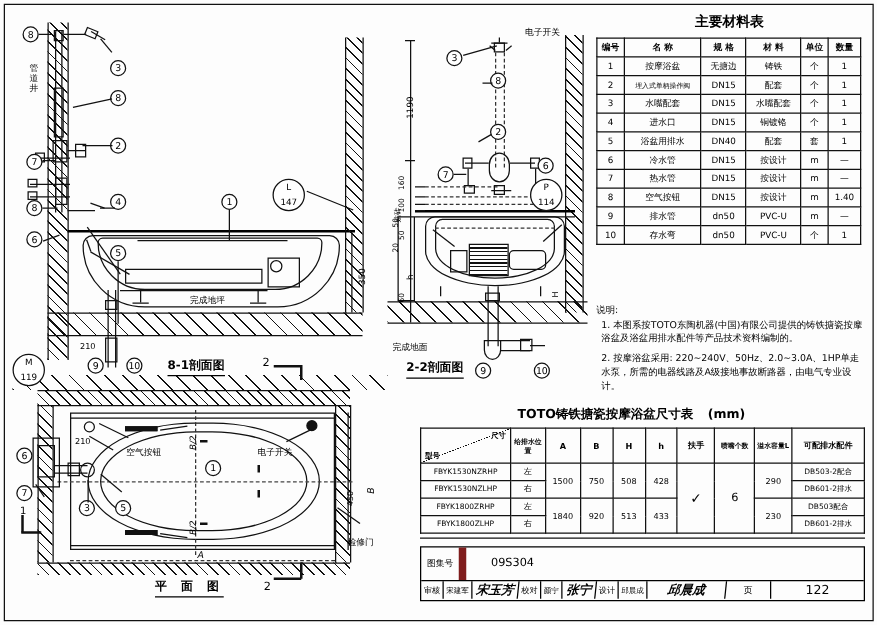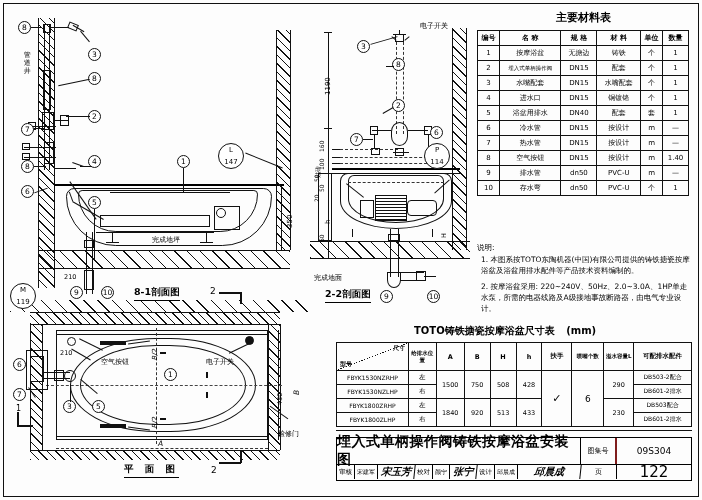--- a/index.html
+++ b/index.html
@@ -156,21 +156,21 @@
     font-size: 14px;
     font-weight: bold;
     letter-spacing: 0.5px;
     border-right: 1px solid #000;
     color: #000;
   }
   .tb-lab {
     width: 36px;
     display: flex; align-items: center; justify-content: center;
     font-size: 7px; color: #000;
-    border-right: 2px solid #7f1d1d;
+    border-right: 6px solid #7f1d1d;
   }
   .tb-val {
     width: 74px;
     display: flex; align-items: center; justify-content: center;
     font-size: 9px; color: #000;
   }
   #tb-sub {
     display: flex;
     height: 15px;
     border-top: 1px solid #000;
@@ -194,21 +194,21 @@
   }
   .pg-lab {
     width: 36px;
     display: flex; align-items: center; justify-content: center;
     font-size: 7px; color: #000;
     border-right: 1px solid #000;
   }
   .pg-val {
     width: 74px;
     display: flex; align-items: center; justify-content: center;
-    font-size: 15px; color: #000;
+    font-size: 10px; color: #000;
   }
   
   .tub-outline {
     position: absolute;
     border: 1.2px solid #111;
     border-radius: 40% / 60%;
     background: transparent;
   }
 </style>
 </head>
@@ -697,21 +697,20 @@
             <td style="font-size: 6px;">FBYK1800ZLHP</td>
             <td>右</td>
             <td style="font-size: 6px;">DB601-2排水</td>
           </tr>
         </tbody>
     </table>
   </div>
 
   <div id="titleblock" style="left:336px; top:437px; width:356px; height:44px;">
     <div id="tb-main">
-      <div id="tb-name">埋入式单柄操作阀铸铁按摩浴盆安装图</div>
       <div class="tb-lab">图集号</div>
       <div class="tb-val">09S304</div>
     </div>
     <div id="tb-sub">
       <div class="sig-lab">审核</div>
       <div class="sig-lab" style="font-size:6px;">宋建军</div>
       <div class="sig-val">宋玉芳</div>
       <div class="sig-lab">校对</div>
       <div class="sig-lab" style="font-size:6px;">颜宁</div>
       <div class="sig-val">张宁</div>

